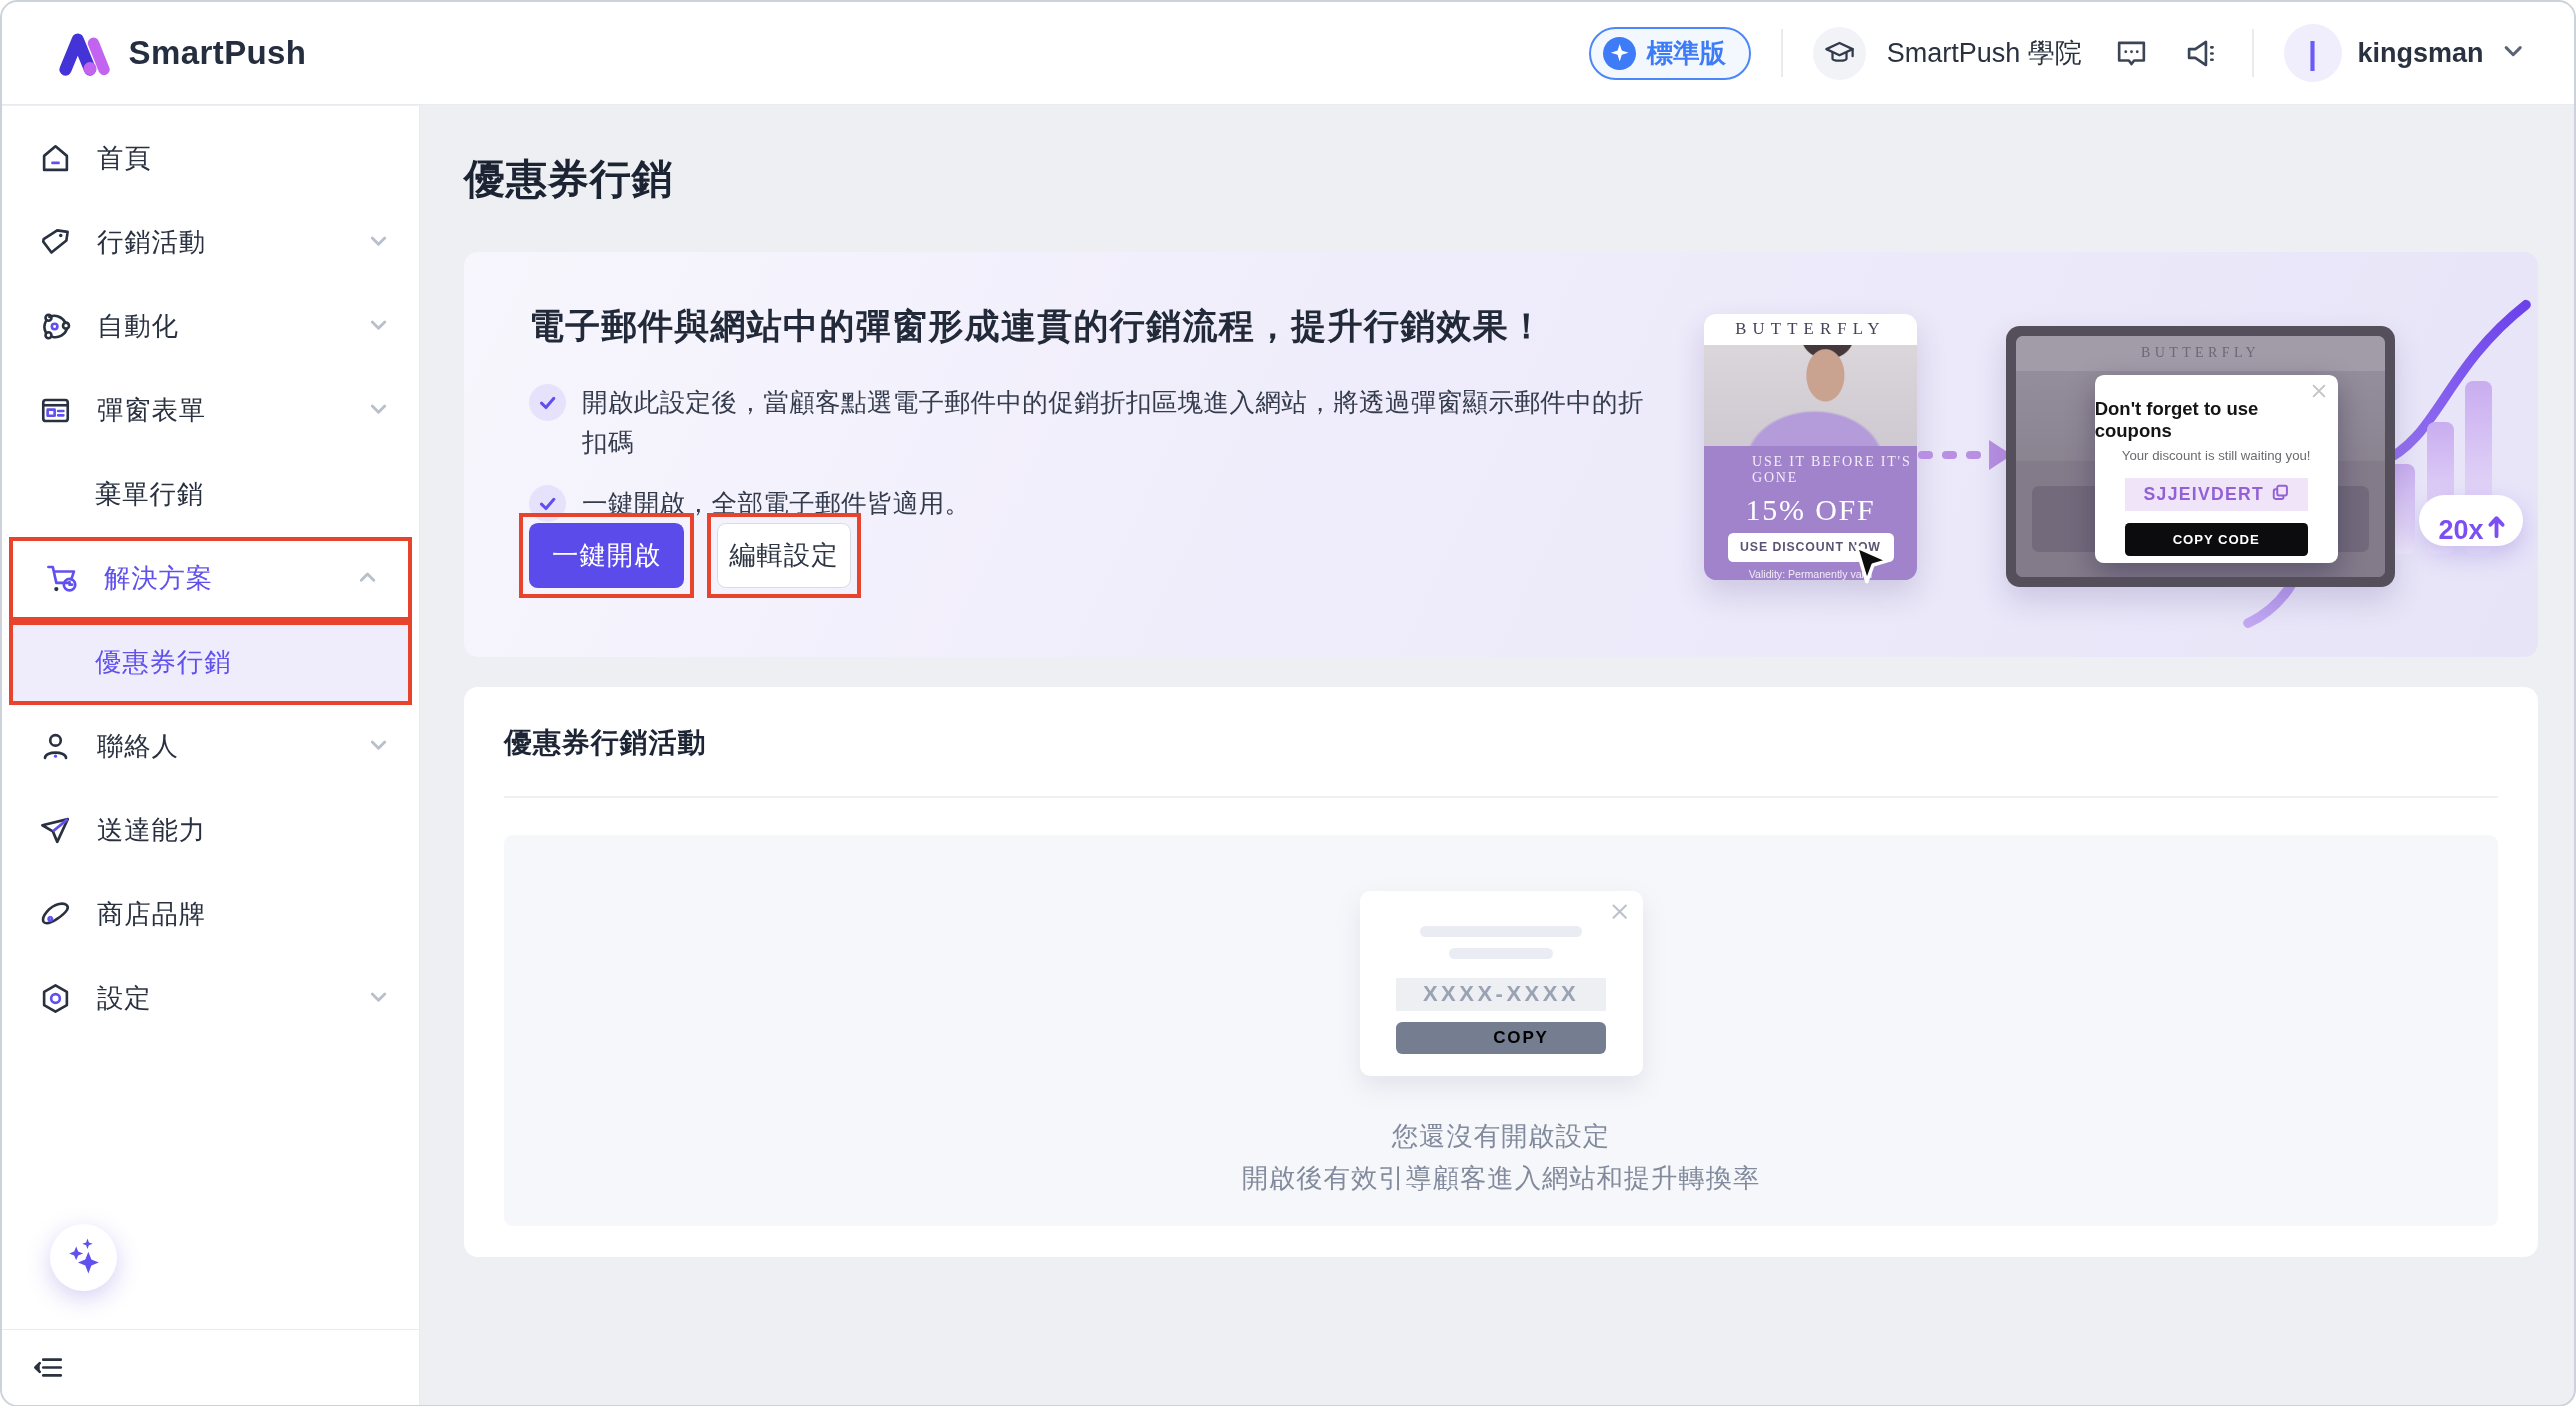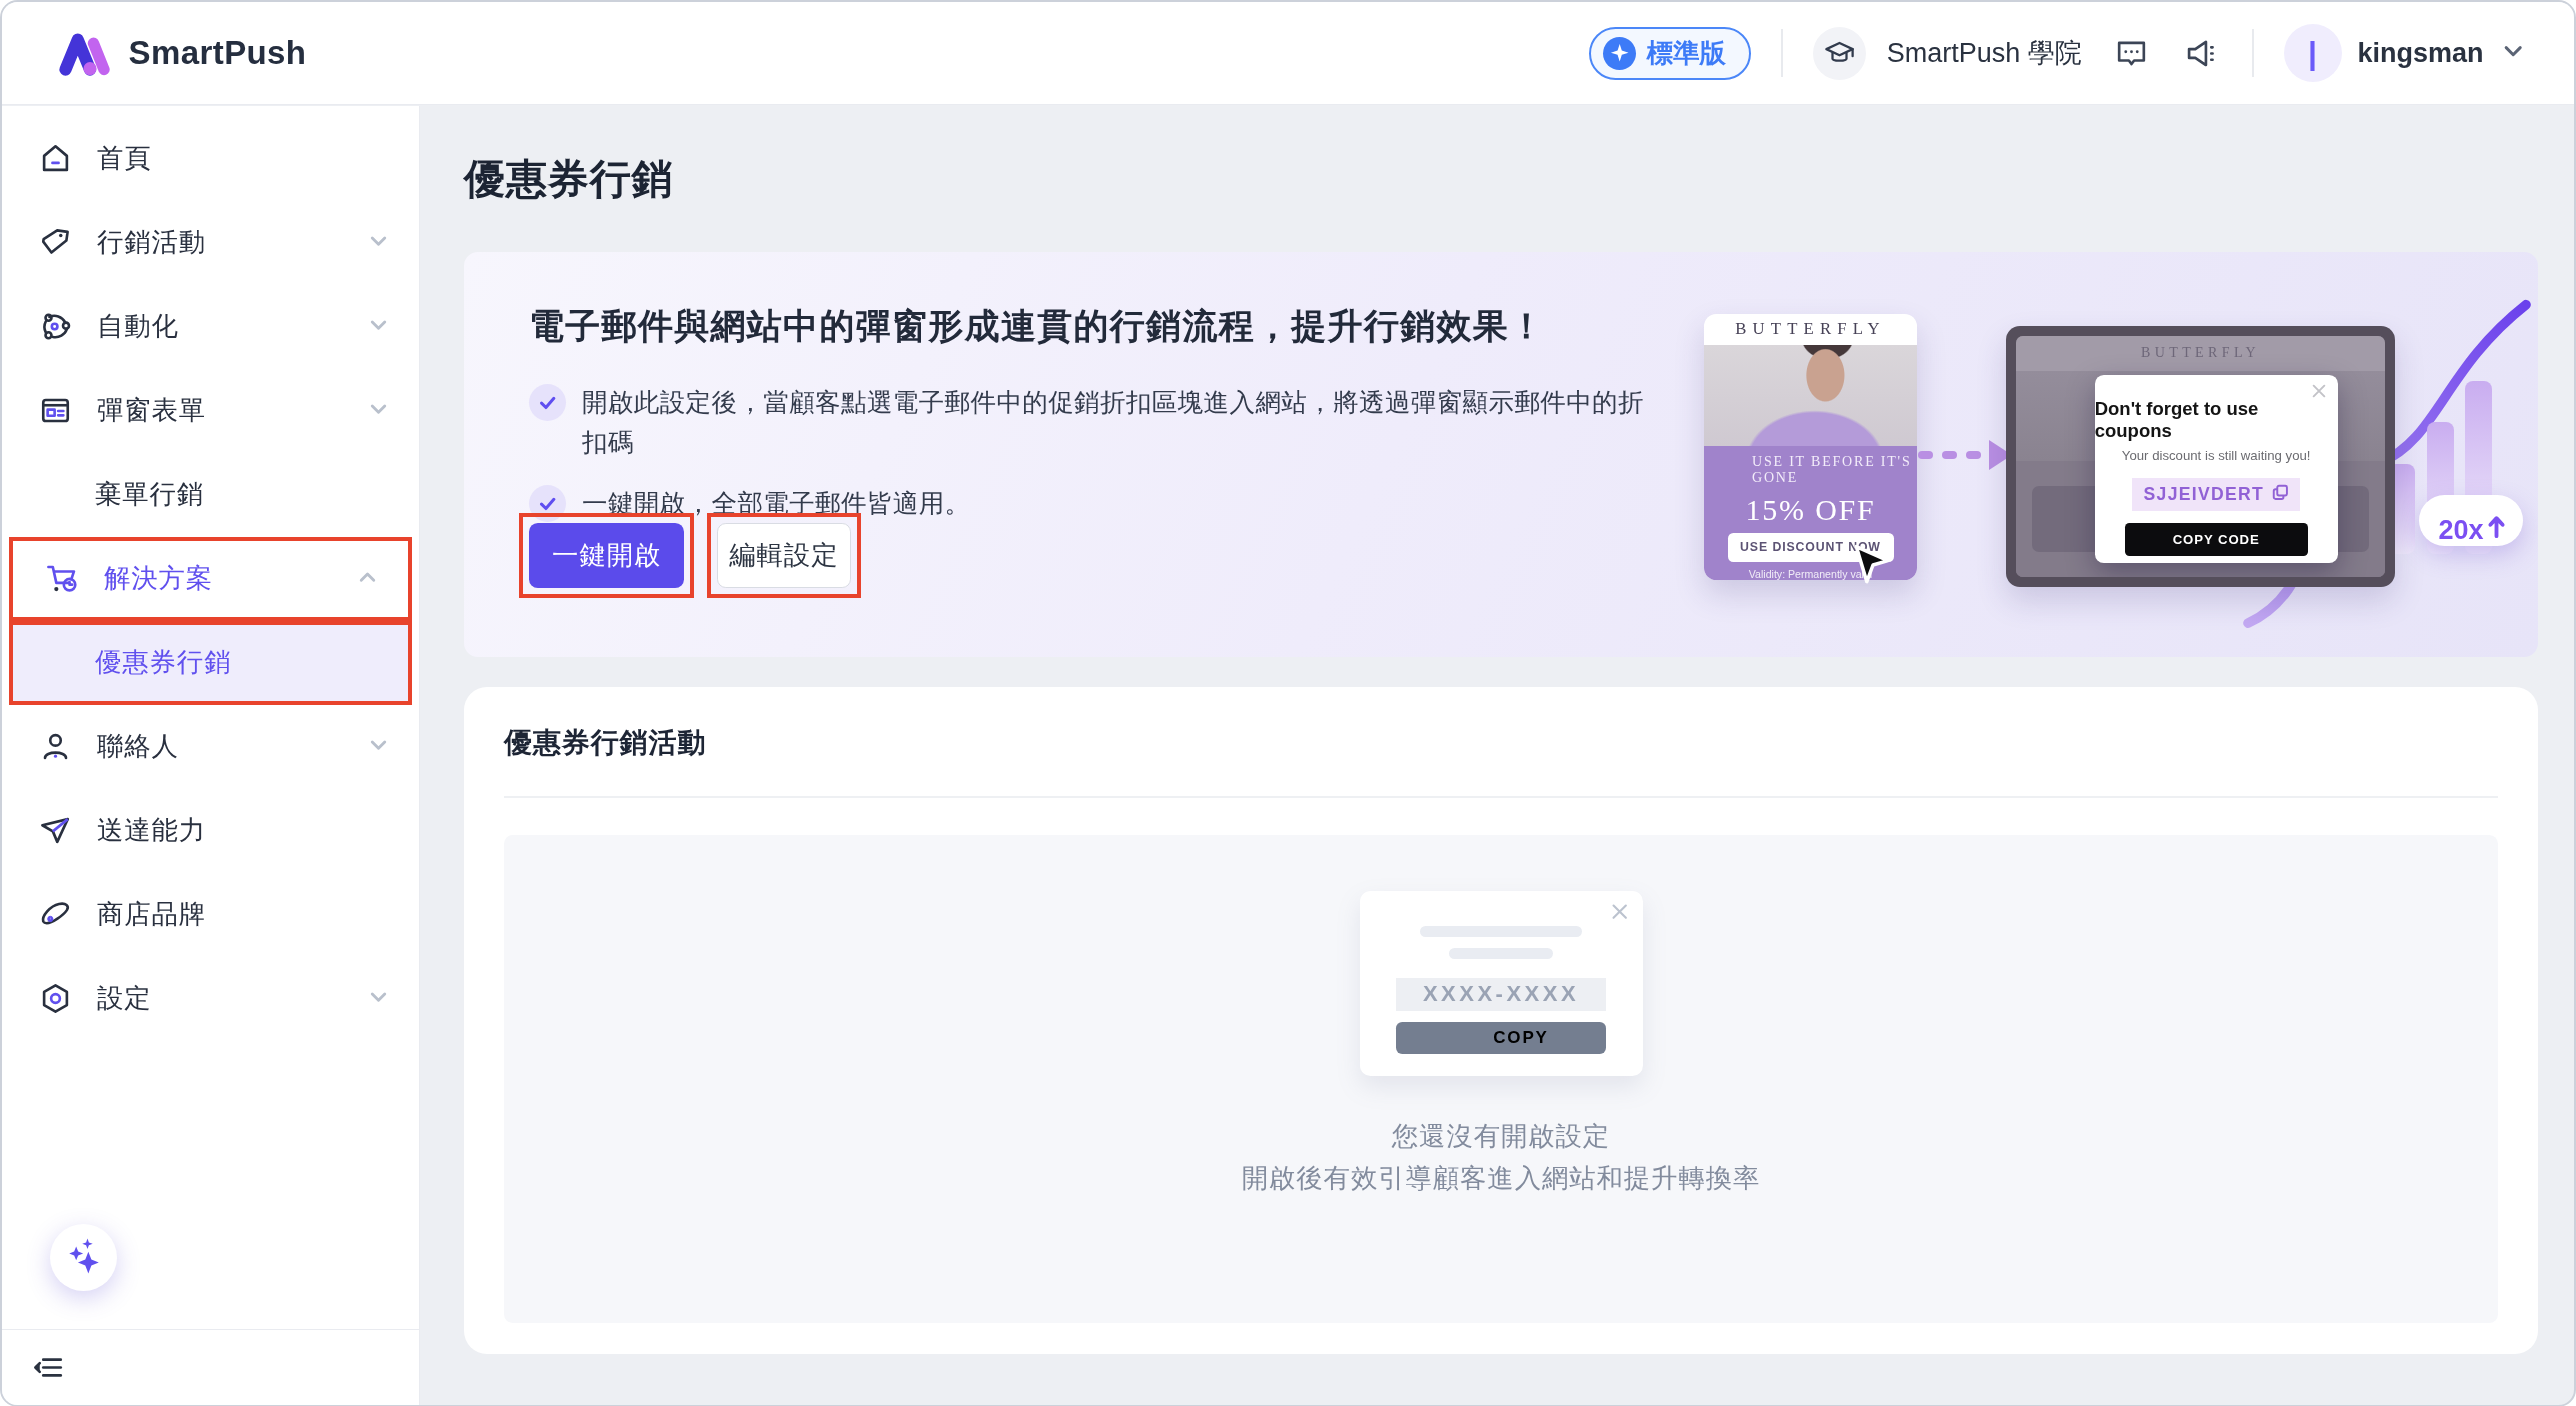--- a/index.html
+++ b/index.html
@@ -79,33 +79,33 @@
   .browser { position:absolute; left:1542px; top:74px; width:389px; height:261px; background:#554e5b; border-radius:14px; padding:9.7px; box-shadow:0 14px 30px rgba(60,50,120,.18); z-index:2; }
   .screen { position:relative; width:100%; height:100%; border-radius:7px; overflow:hidden; background:#8d8694; }
   .scr-head { height:35px; background:#a29ba8; display:flex; align-items:center; justify-content:center; font-family:"Liberation Serif","DejaVu Serif",serif; letter-spacing:4.4px; font-size:14px; color:#6e6779; }
   .scr-photo { height:90px; background: radial-gradient(46px 39px at 68% 36%, #7e7278 55%, rgba(126,114,120,0) 58%), linear-gradient(180deg,#948d9b,#8a8390); }
   .scr-body { position:absolute; left:0; right:0; top:125px; bottom:0; background:#837b8a; display:flex; gap:12.3px; padding:25px 16px; }
   .prod { flex:1; background:#736b7c; border-radius:7px; }
   .popup { position:absolute; left:79px; top:39px; width:243px; height:188px; background:#fff; border-radius:8.8px; box-shadow:0 10.6px 28px rgba(30,20,60,.35); display:flex; flex-direction:column; align-items:center; padding-top:23px; }
   .popup-close { position:absolute; top:8.8px; right:10.6px; }
   .popup-title { font-size:18.5px; font-weight:800; color:#141414; }
   .popup-sub { font-size:13.2px; color:#6b6b70; margin-top:6.2px; }
-  .popup-ticket { margin-top:15px; width:168px; height:33px; background:#f0e4f9; display:flex; align-items:center; justify-content:center; gap:8px; color:#9161d5; font-weight:800; font-size:17.6px; letter-spacing:1.3px; }
+  .popup-ticket { margin-top:15px; width:183px; height:33px; background:#f0e4f9; display:flex; align-items:center; justify-content:center; gap:8px; color:#9161d5; font-weight:800; font-size:17.6px; letter-spacing:1.3px; }
   .popup-btn { margin-top:12.3px; width:183px; height:33px; background:#0c0c0e; border-radius:4.4px; color:#fff; font-size:13.2px; font-weight:700; letter-spacing:0.9px; display:flex; align-items:center; justify-content:center; }
 
   
   .growth-line { position:absolute; left:1752px; top:14px; width:335px; height:380px; pointer-events:none; }
   .chart-bars { position:absolute; left:1886px; top:129px; width:146px; height:173px; display:flex; align-items:flex-end; gap:11.4px; }
   .cbar { width:27px; border-radius:8px; background:linear-gradient(0deg,#efe9fb 0%,#c9adf0 100%); }
   .cbar:nth-child(1){ height:51px; } .cbar:nth-child(2){ height:90px; }
   .cbar:nth-child(3){ height:132px; } .cbar:nth-child(4){ height:173px; }
   .badge-20x { position:absolute; left:1955px; top:243px; height:51px; padding:0 16px 0 19.4px; background:#fff; border-radius:26.4px; box-shadow:0 8.8px 23px rgba(110,80,210,.28); display:flex; align-items:flex-end; gap:2.6px; color:#7b4ff2; font-weight:800; font-size:27px; z-index:3; }
 
   
-  .section-card { position:absolute; left:43px; top:581px; width:2074px; height:667px; background:#fff; border-radius:23px; }
+  .section-card { position:absolute; left:43px; top:581px; width:2074px; height:570px; background:#fff; border-radius:14px; }
   .section-title { position:absolute; left:40px; top:37px; font-size:28px; font-weight:700; color:#1d2535; letter-spacing:0.9px; }
   .section-div { position:absolute; left:40px; right:40px; top:109px; height:1.8px; background:#eef0f3; }
   .empty-panel { position:absolute; left:40px; right:40px; top:148px; bottom:31px; background:#f6f7fa; border-radius:8.8px; display:flex; flex-direction:column; align-items:center; }
   .empty-card { margin-top:56px; position:relative; width:283px; height:185px; background:#fff; border-radius:10.6px; box-shadow:0 10.6px 25px rgba(120,130,160,.15); display:flex; flex-direction:column; align-items:center; }
   .ec-close { position:absolute; top:11.4px; right:13.2px; }
   .sk1 { margin-top:35px; width:162px; height:11.4px; border-radius:6.2px; background:#e9ecf2; }
   .sk2 { margin-top:10.6px; width:104px; height:10.6px; border-radius:6.2px; background:#e9ecf2; }
   .ec-ticket { margin-top:19.4px; width:210px; height:33px; background:#edeff3; display:flex; align-items:center; justify-content:center; color:#9aa3b4; font-weight:700; font-size:22px; letter-spacing:3.5px; }
   .ec-btn { margin-top:11.4px; width:210px; height:32px; background:#747e90; border-radius:6.2px; color:#000000; font-weight:700; font-size:17px; letter-spacing:1.8px; display:flex; align-items:center; justify-content:center;padding-left:40px; }
   .empty-text { margin-top:39px; text-align:center; color:#828b9d; font-size:26.4px; line-height:42px; letter-spacing:0.9px; }

